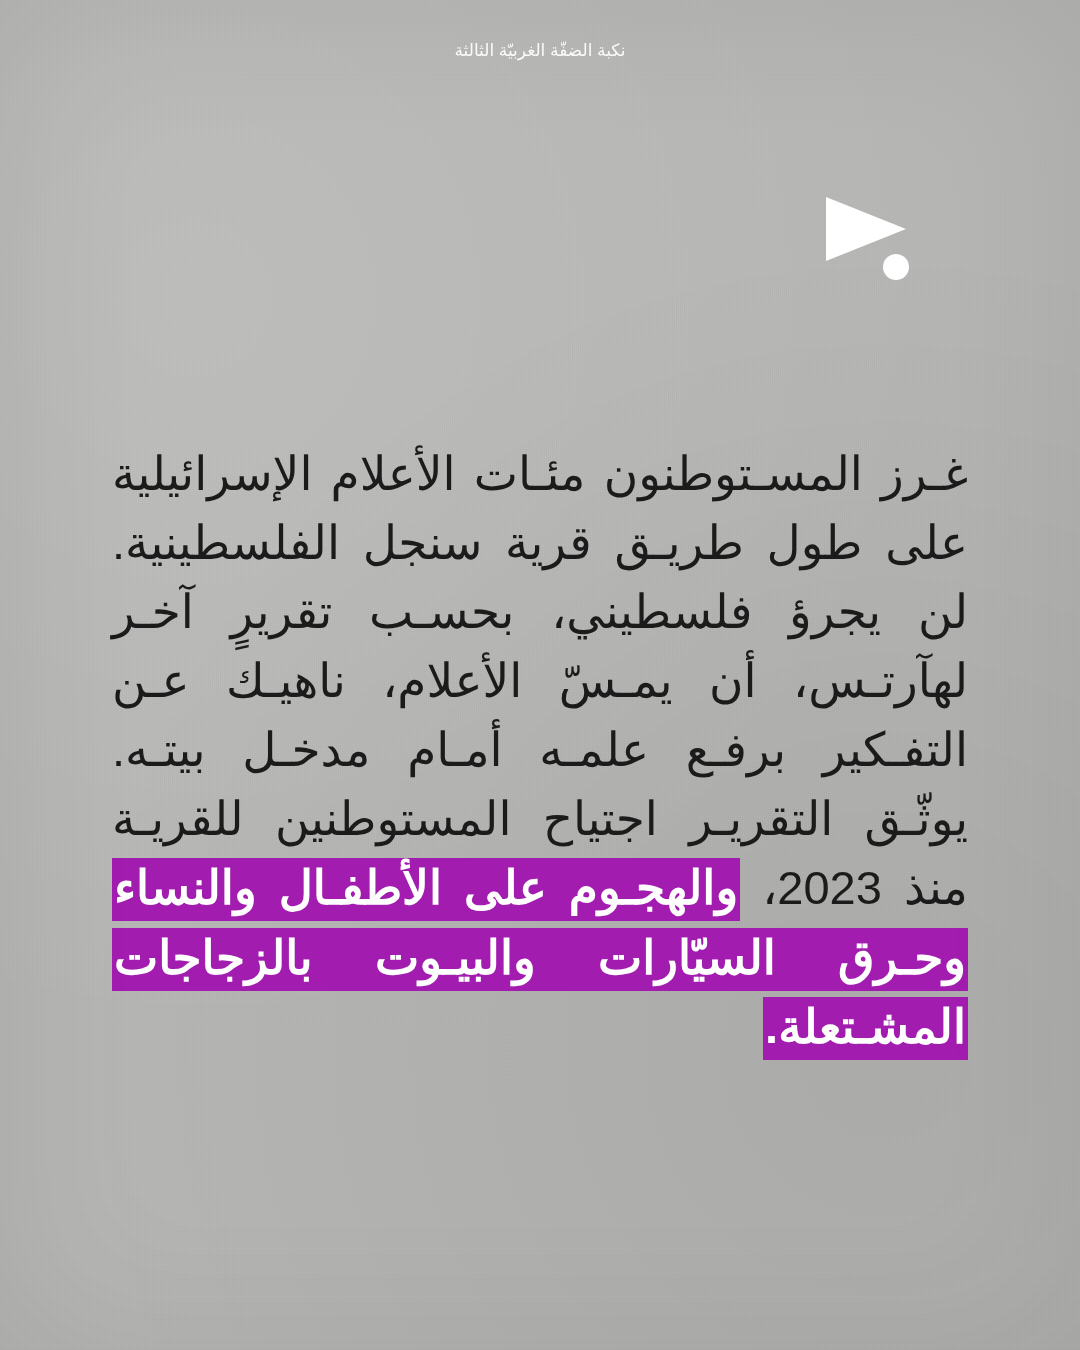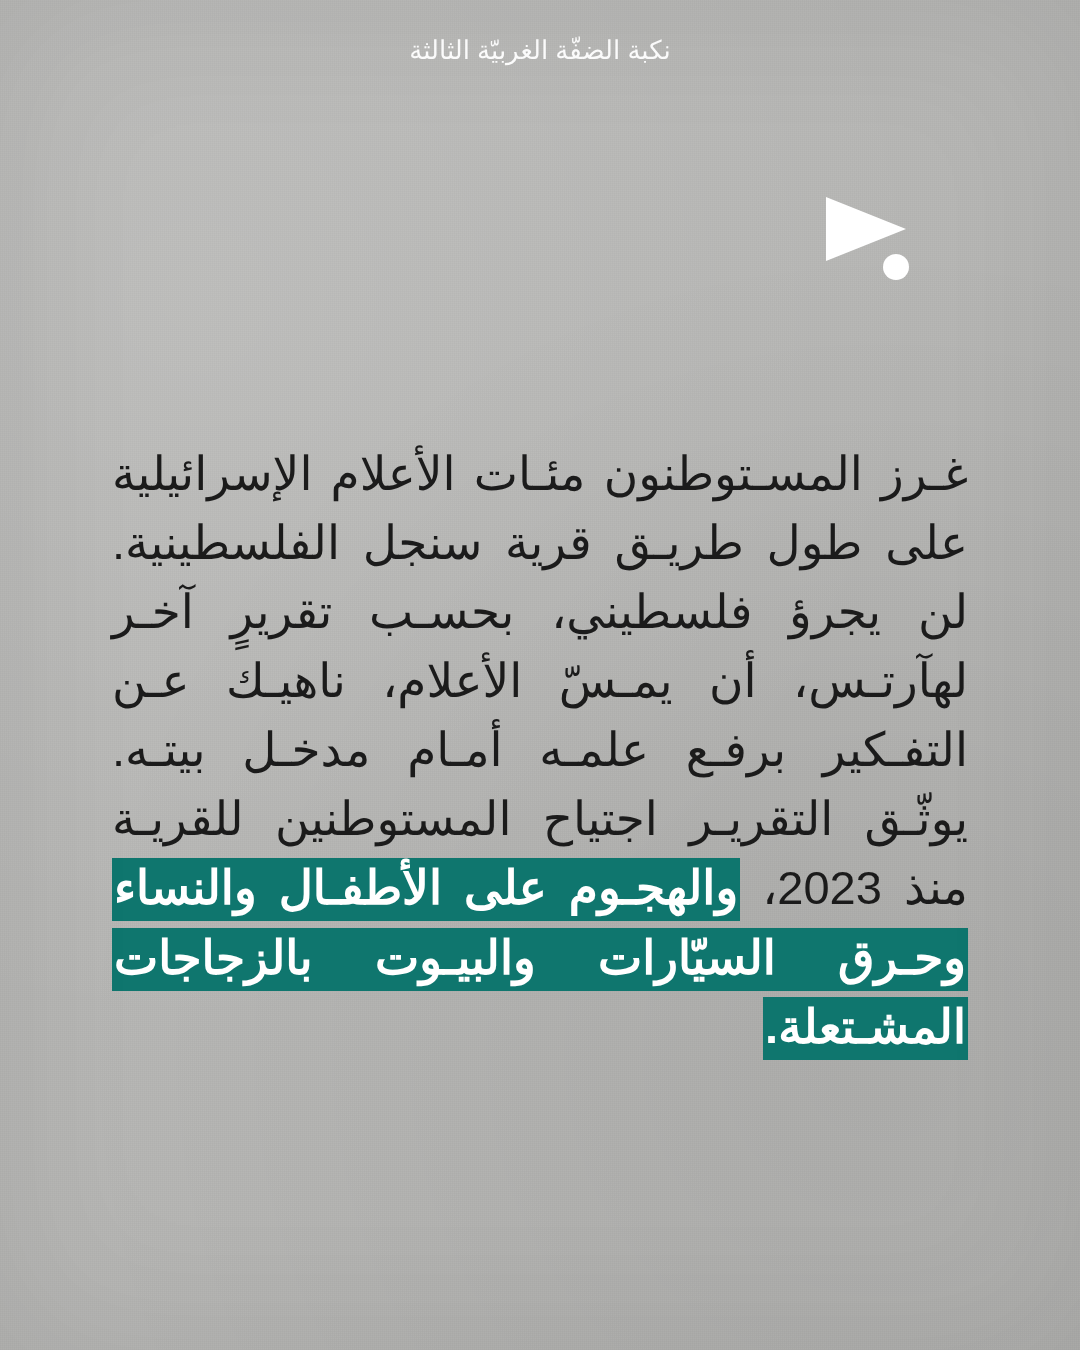--- a/index.html
+++ b/index.html
@@ -39,21 +39,21 @@
     position: absolute;
     top: 0;
     left: 0;
     right: 0;
     height: 100px;
     display: flex;
     align-items: center;
     justify-content: center;
   }
   .kicker {
-    font-size: 26px;
+    font-size: 17px;
     color: #ffffff;
     letter-spacing: 0.2px;
     font-weight: 400;
     white-space: nowrap;
     text-align: center;
     direction: rtl;
   }
 
   
   .logo-wrap {
@@ -80,21 +80,21 @@
     font-size: 47px;
     line-height: 1.47;
     color: #1b1b1b;
     font-weight: 400;
     letter-spacing: 0px;
     text-align: justify;
     text-align-last: right;
     word-spacing: 1px;
   }
   .paragraph .hl {
-    background: #0f766e;
+    background: #a21caf;
     color: #ffffff;
     font-weight: 700;
     padding: 3px 2px 7px 2px;
     box-decoration-break: clone;
     -webkit-box-decoration-break: clone;
     line-height: 1.47;
   }
 </style>
 </head>
 <body>

